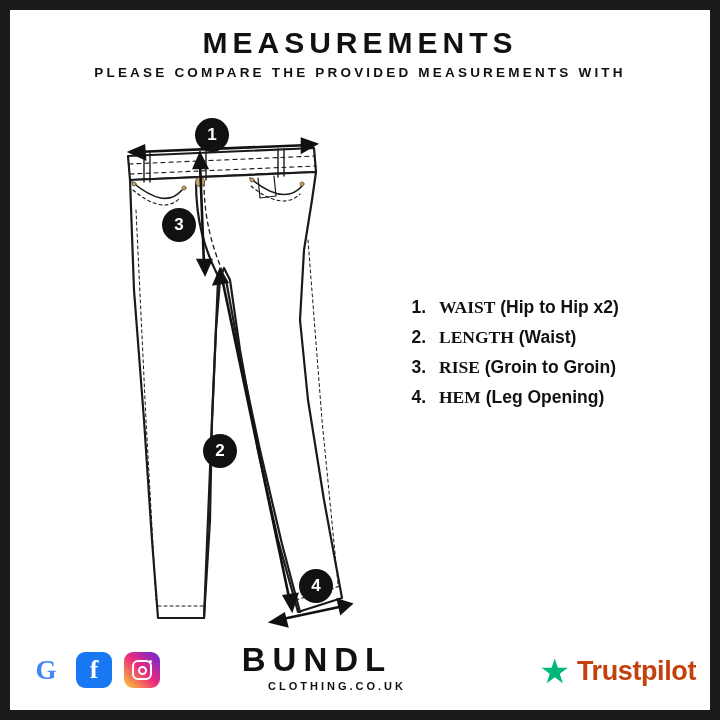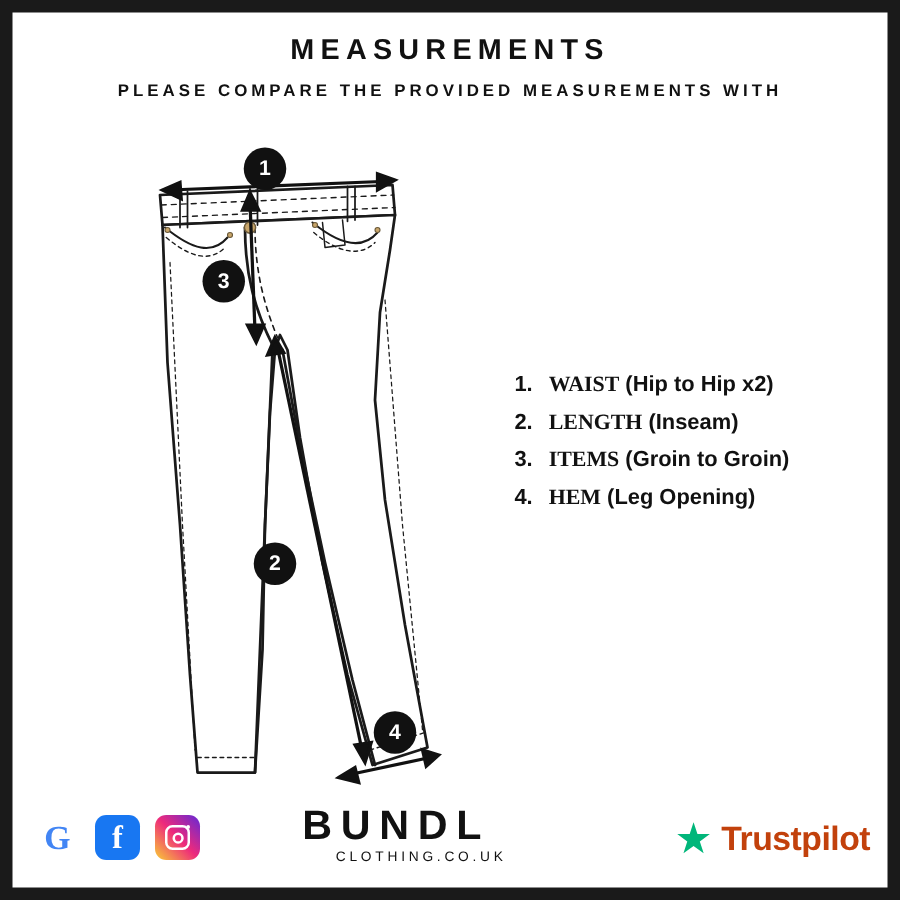--- a/index.html
+++ b/index.html
@@ -20,21 +20,21 @@
     overflow: hidden;
   }
 
   
   .title {
     position: absolute;
     top: 16px;
     left: 0;
     width: 700px;
     text-align: center;
-    font-size: 23px;
+    font-size: 30px;
     font-weight: bold;
     letter-spacing: 5px;
     color: #111111;
   }
   .subtitle {
     position: absolute;
     top: 52px;
     left: 0;
     width: 700px;
     text-align: center;
@@ -151,21 +151,21 @@
   }
   #brand .brand-name {
     font-size: 33px;
     font-weight: bold;
     letter-spacing: 7px;
     color: #111111;
     line-height: 36px;
   }
   #brand .brand-domain {
     font-size: 11px;
-    font-weight: normal;
+    font-weight: bold;
     letter-spacing: 3px;
     color: #111111;
     margin-top: 2px;
     padding-left: 40px;
   }
 
   #trustpilot {
     position: absolute;
     right: 14px;
     bottom: 22px;
@@ -289,24 +289,24 @@
   <div class="marker" id="marker-4">4</div>
 
   <div id="legend">
     <ol>
       <li>
         <span class="term">WAIST</span>
         <span class="desc">(Hip to Hip x2)</span>
       </li>
       <li>
         <span class="term">LENGTH</span>
-        <span class="desc">(Inseam)</span>
+        <span class="desc">(Waist)</span>
       </li>
       <li>
-        <span class="term">ITEMS</span>
+        <span class="term">RISE</span>
         <span class="desc">(Groin to Groin)</span>
       </li>
       <li>
         <span class="term">HEM</span>
         <span class="desc">(Leg Opening)</span>
       </li>
     </ol>
   </div>
 
   <div id="footer">

